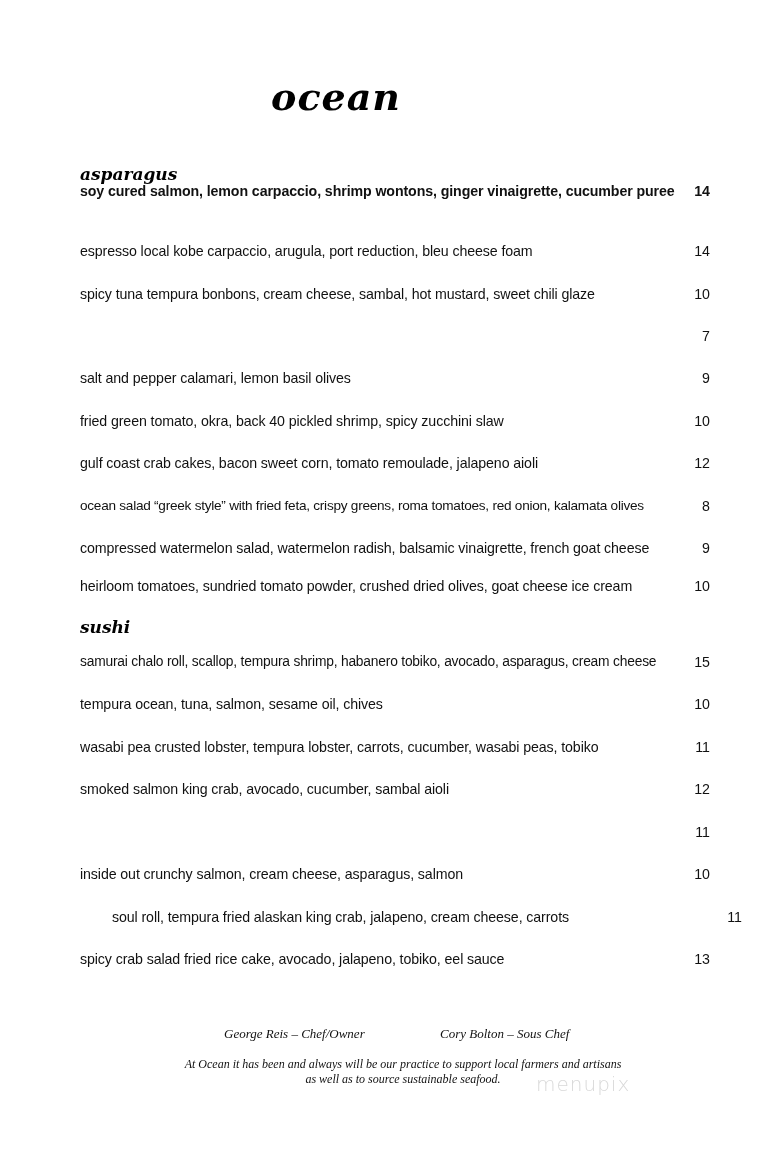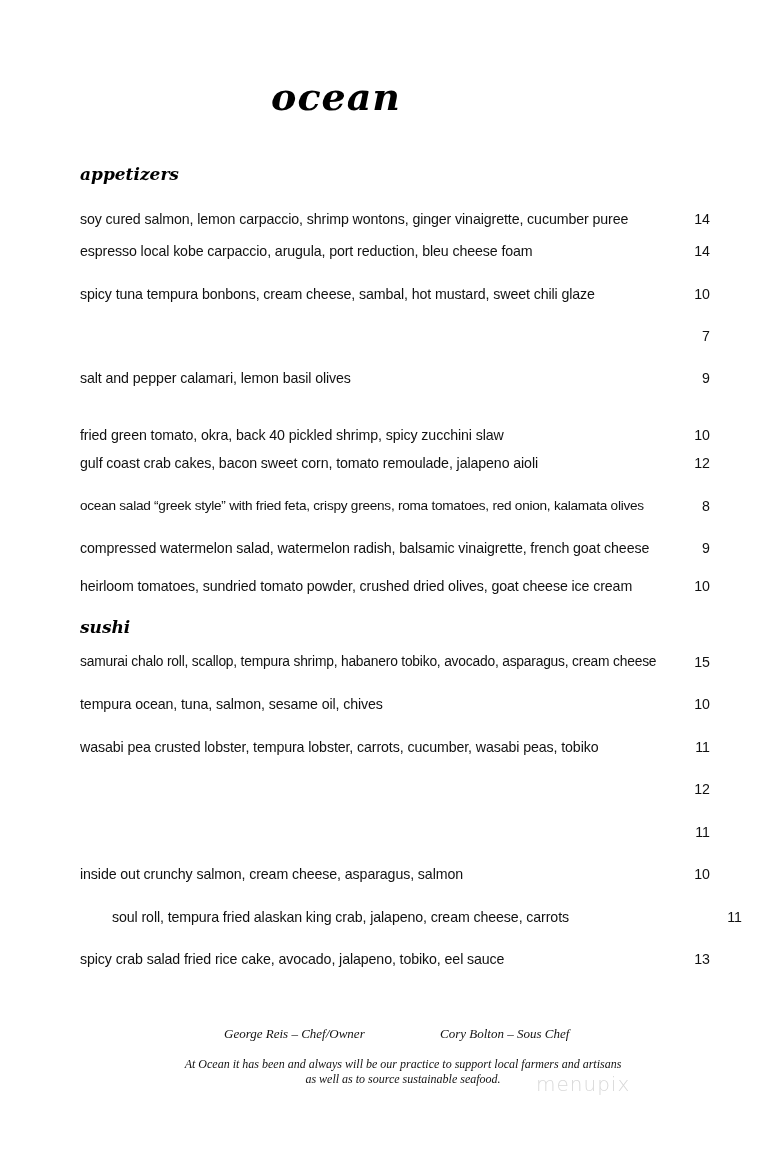--- a/index.html
+++ b/index.html
@@ -104,42 +104,42 @@
       color: #d9d9d9;
     }
   </style>
 </head>
 <body>
 
 <div>
 
   <div class="title">ocean</div>
 
-  <div class="section-heading" style="top:164px;">appetizers</div>
-
-  <div class="row" style="top:211px;">
+  <div class="section-heading" style="top:164px;">asparagus</div>
+
+  <div class="row" style="top:183px;font-weight:bold;">
     <span class="desc">soy cured salmon, lemon carpaccio, shrimp wontons, ginger vinaigrette, cucumber puree</span>
     <span class="price">14</span>
   </div>
   <div class="row" style="top:243px;">
     <span class="desc">espresso local kobe carpaccio, arugula, port reduction, bleu cheese foam</span>
     <span class="price">14</span>
   </div>
   <div class="row" style="top:286px;">
     <span class="desc">spicy tuna tempura bonbons, cream cheese, sambal, hot mustard, sweet chili glaze</span>
     <span class="price">10</span>
   </div>
   <div class="row" style="top:328px;">
     <span class="price">7</span>
   </div>
   <div class="row" style="top:370px;">
     <span class="desc">salt and pepper calamari, lemon basil olives</span>
     <span class="price">9</span>
   </div>
-  <div class="row" style="top:427px;">
+  <div class="row" style="top:413px;">
     <span class="desc">fried green tomato, okra, back 40 pickled shrimp, spicy zucchini slaw</span>
     <span class="price">10</span>
   </div>
   <div class="row" style="top:455px;">
     <span class="desc">gulf coast crab cakes, bacon sweet corn, tomato remoulade, jalapeno aioli</span>
     <span class="price">12</span>
   </div>
   <div class="row" style="top:498px;">
     <span class="desc" style="font-size:13.6px;letter-spacing:-0.25px;">ocean salad “greek style” with fried feta, crispy greens, roma tomatoes, red onion, kalamata olives</span>
     <span class="price">8</span>
@@ -161,20 +161,21 @@
   </div>
   <div class="row" style="top:696px;">
     <span class="desc">tempura ocean, tuna, salmon, sesame oil, chives</span>
     <span class="price">10</span>
   </div>
   <div class="row" style="top:739px;">
     <span class="desc">wasabi pea crusted lobster, tempura lobster, carrots, cucumber, wasabi peas, tobiko</span>
     <span class="price">11</span>
   </div>
   <div class="row" style="top:781px;">
+    <span class="desc">smoked salmon king crab, avocado, cucumber, sambal aioli</span>
     <span class="price">12</span>
   </div>
   <div class="row" style="top:824px;">
     <span class="price">11</span>
   </div>
   <div class="row" style="top:866px;">
     <span class="desc">inside out crunchy salmon, cream cheese, asparagus, salmon</span>
     <span class="price">10</span>
   </div>
   <div class="row" style="top:909px;margin-left:32px;">

